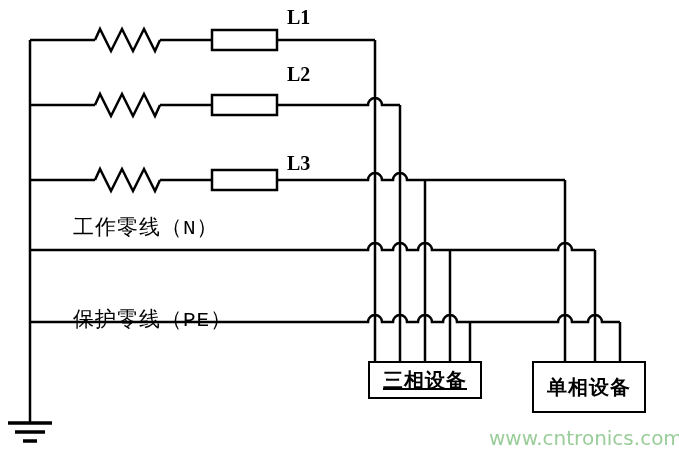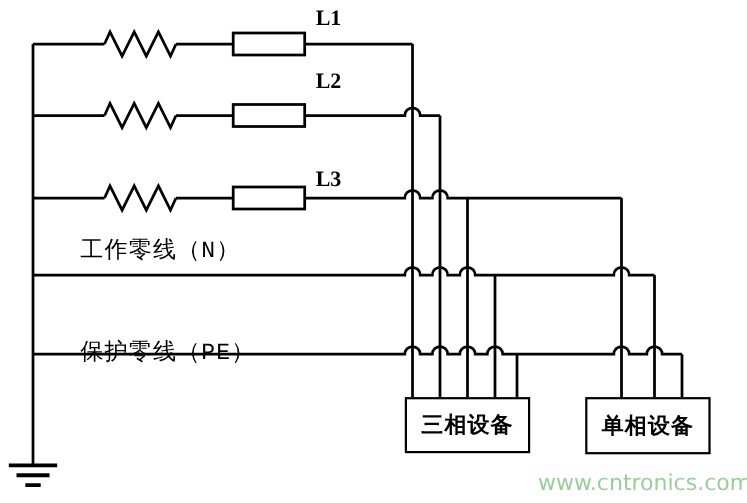--- a/index.html
+++ b/index.html
@@ -77,21 +77,21 @@
     <path class="wire" d="M556 399 V410"></path>
   </svg>
 
   <div class="label phase-label" style="left:287px; top:6px;">L1</div>
   <div class="label phase-label" style="left:287px; top:63px;">L2</div>
   <div class="label phase-label" style="left:287px; top:152px;">L3</div>
 
   <div class="label cjk-label" style="left:73px; top:213px;">工作零线（N）</div>
   <div class="label cjk-label" style="left:73px; top:285px;margin-top:20px;">保护零线（PE）</div>
 
-  <div class="equip-box" style="left:368px; top:361px; width:114px; height:51px;">
+  <div class="equip-box" style="left:368px; top:361px; width:114px; height:38px;text-decoration:underline;">
     <span>三相设备</span>
   </div>
   <div class="equip-box" style="left:532px; top:361px; width:114px; height:52px;">
     <span>单相设备</span>
   </div>
 
   <div class="watermark" style="left:489px; top:426px;">www.cntronics.com</div>
 
 </div>
 

